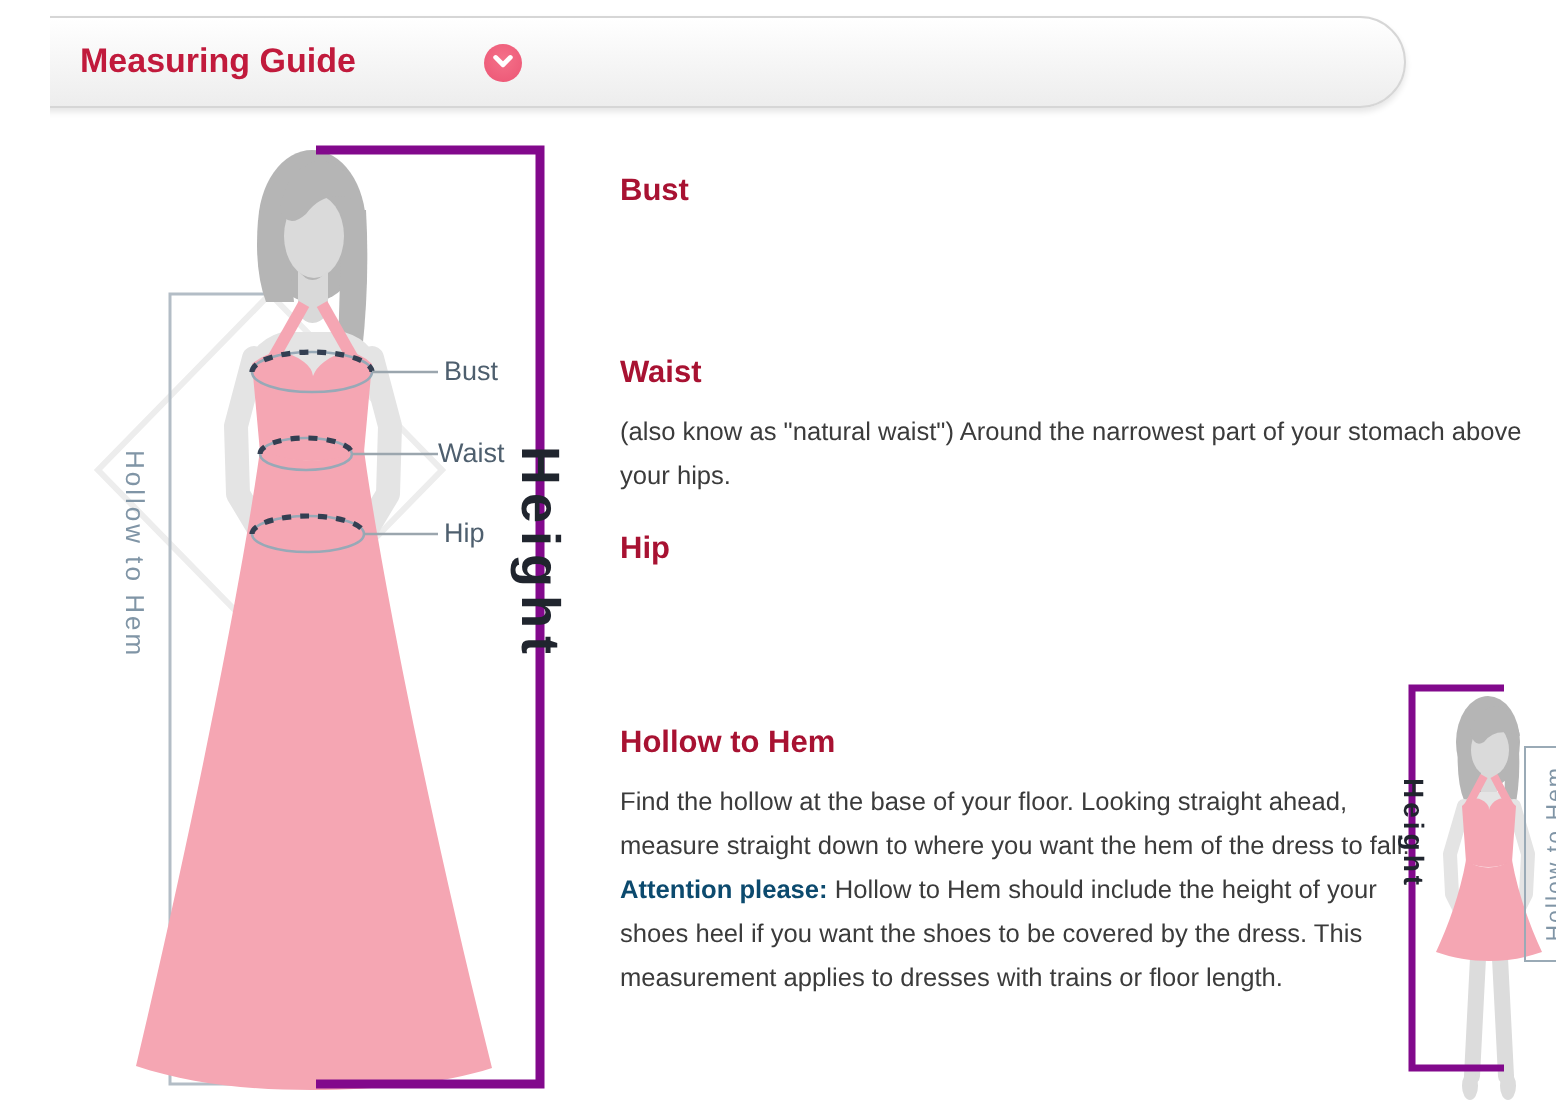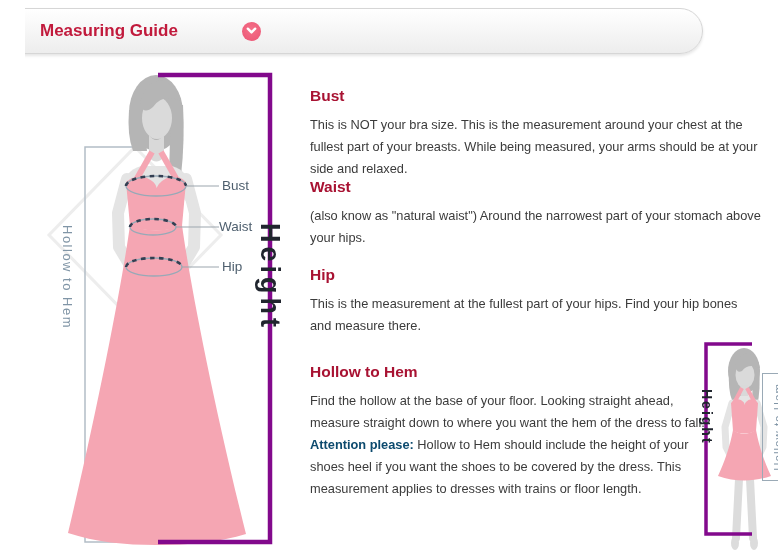--- a/index.html
+++ b/index.html
@@ -100,29 +100,27 @@
     <span class="meas-lbl" style="left:197px;top:123px;">Bust</span>
     <span class="meas-lbl" style="left:194px;top:164px;">Waist</span>
     <span class="meas-lbl" style="left:197px;top:204px;">Hip</span>
     <span class="v-lbl hollow-lbl" style="left:35px;top:170px;">Hollow to Hem</span>
     <span class="v-lbl height-lbl" style="left:229px;top:168px;">Height</span>
   </div>
 
   <div class="text-col">
     <div class="section sec-bust">
       <h3>Bust</h3>
-      <p>This is NOT your bra size. This is the measurement around your chest at the fullest part of your breasts. While being measured, your arms should be at your side and relaxed.</p>
     </div>
     <div class="section sec-waist">
       <h3>Waist</h3>
       <p>(also know as "natural waist") Around the narrowest part of your stomach above your hips.</p>
     </div>
     <div class="section sec-hip">
       <h3>Hip</h3>
-      <p>This is the measurement at the fullest part of your hips. Find your hip bones and measure there.</p>
     </div>
     <div class="section sec-hollow">
       <h3>Hollow to Hem</h3>
       <p><span>Find the hollow at the base of your floor. Looking straight ahead, measure straight down to where you want the hem of the dress to fall. </span><span class="attention">Attention please:</span><span> Hollow to Hem should include the height of your shoes heel if you want the shoes to be covered by the dress. This measurement applies to dresses with trains or floor length.</span></p>
     </div>
   </div>
 
   <div class="fig-small">
     <svg width="123" height="218" viewBox="0 0 123 218">
 

